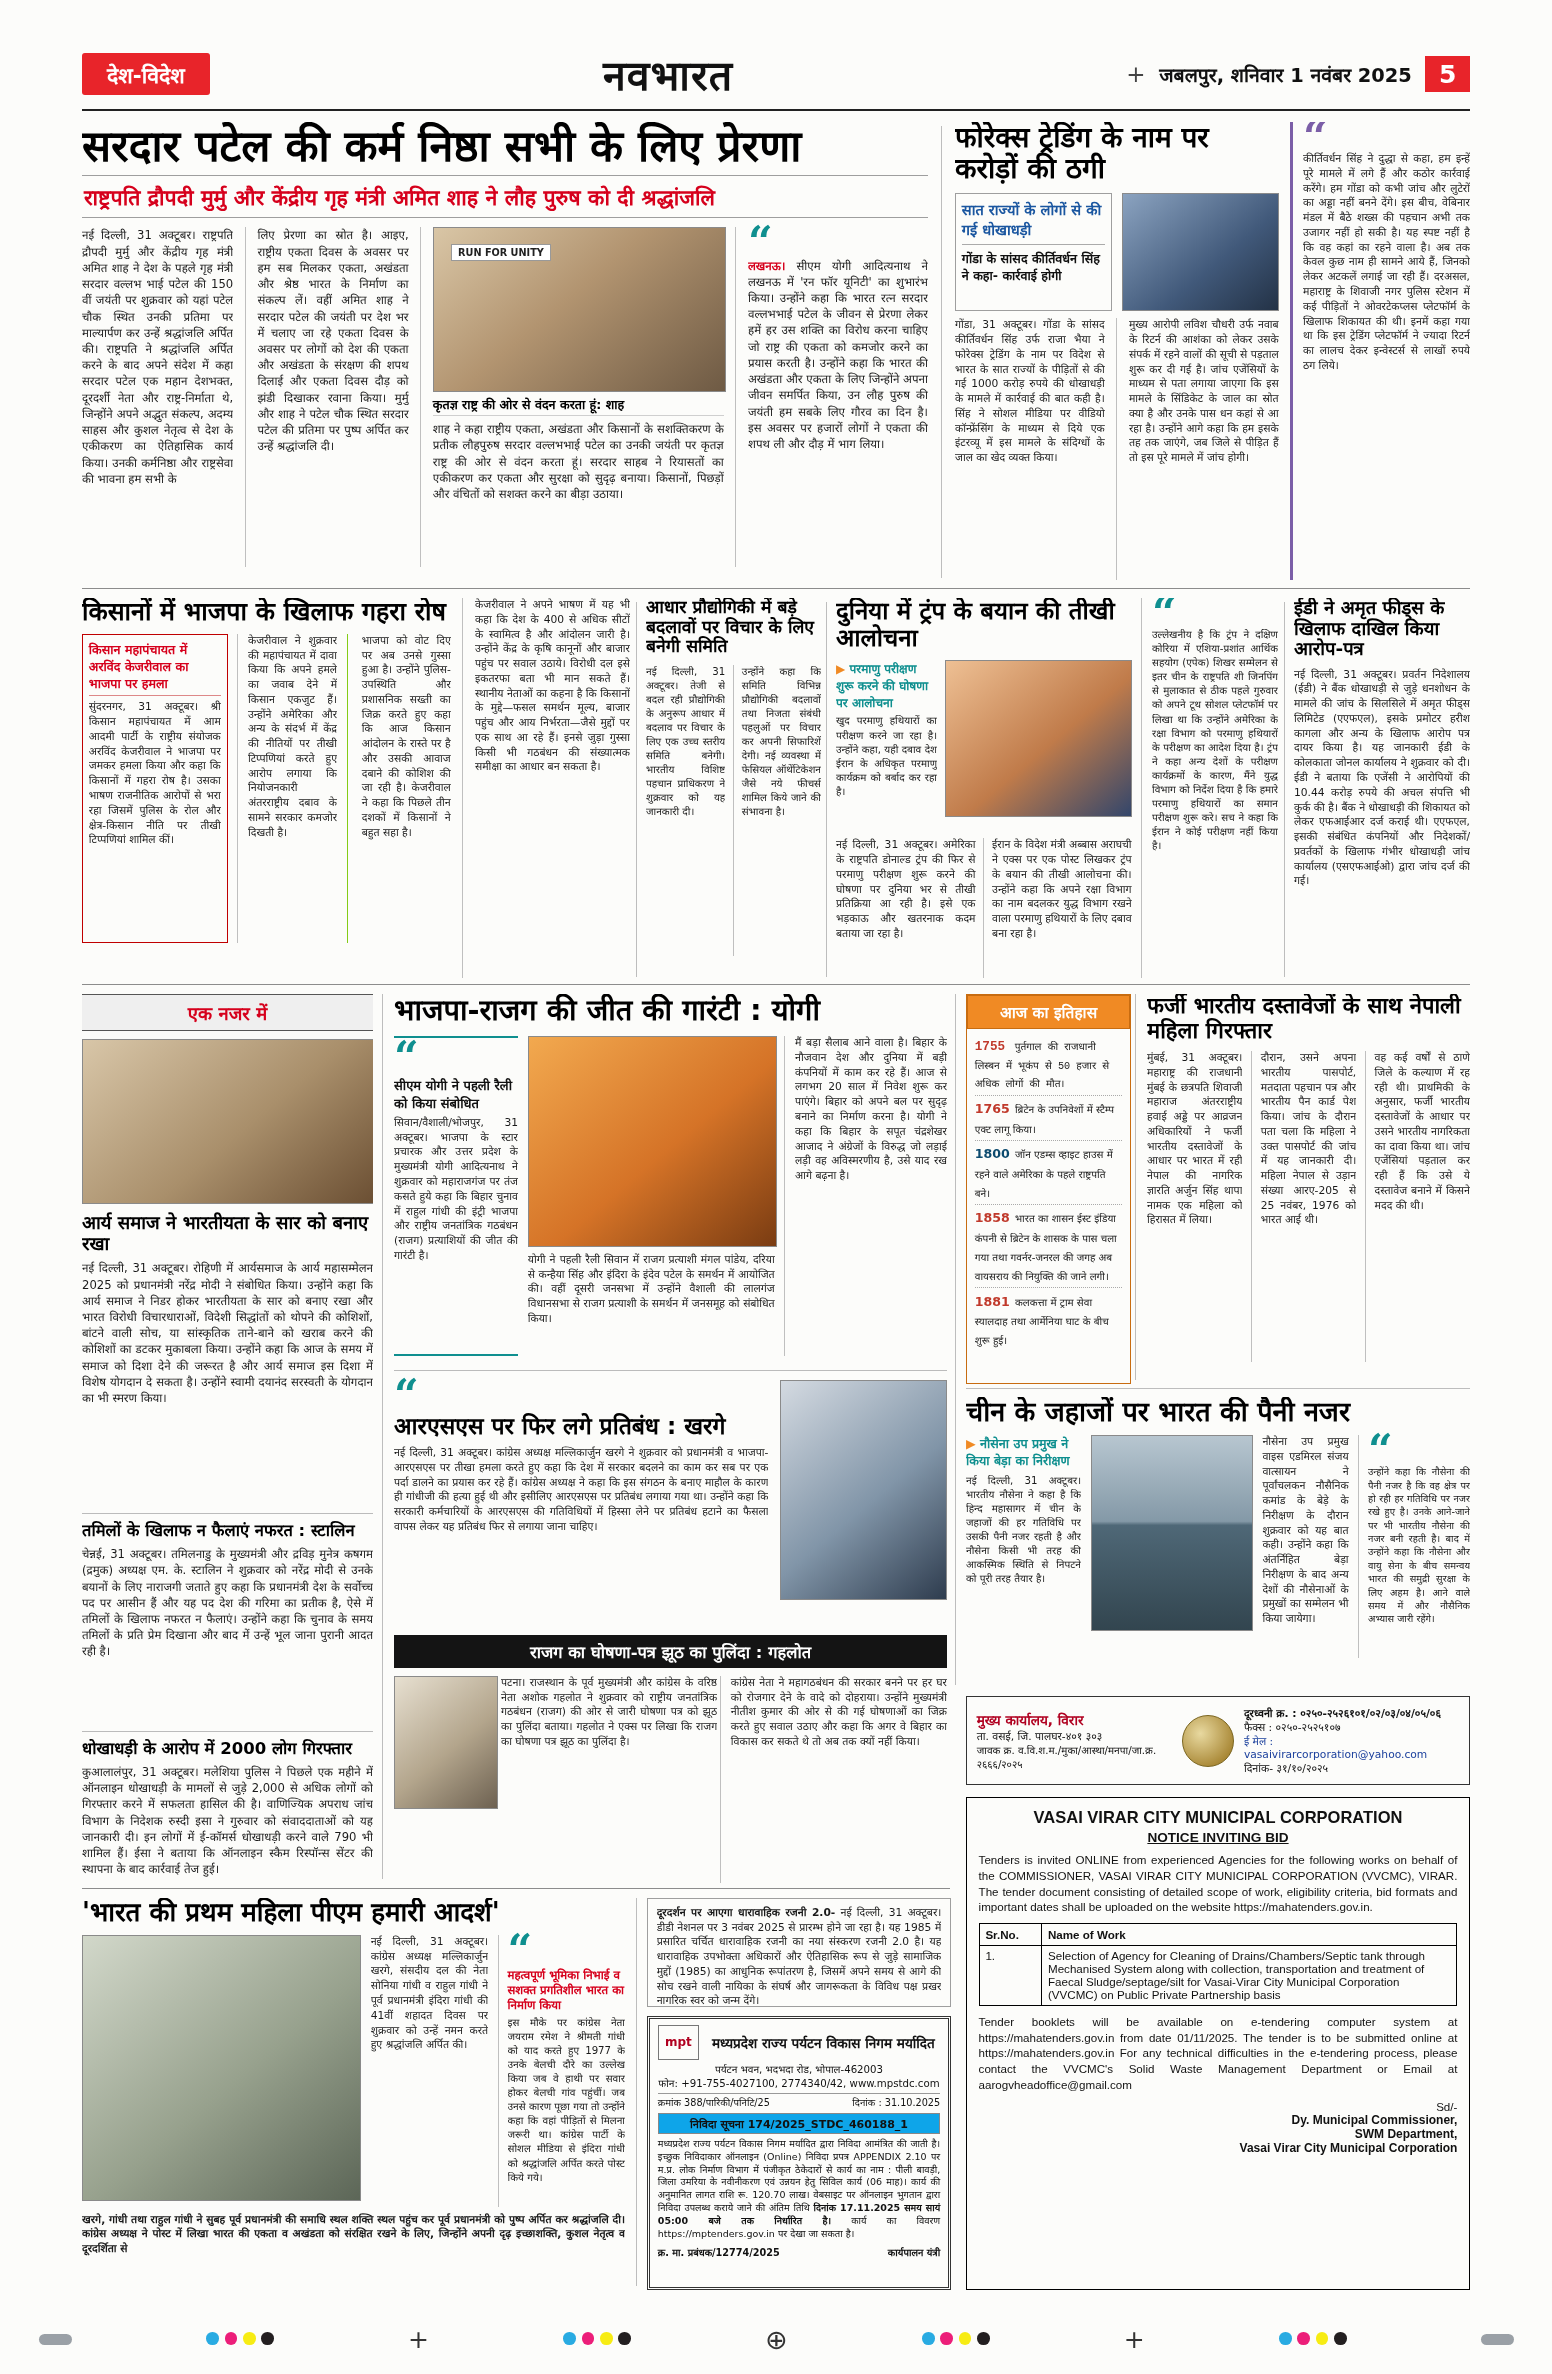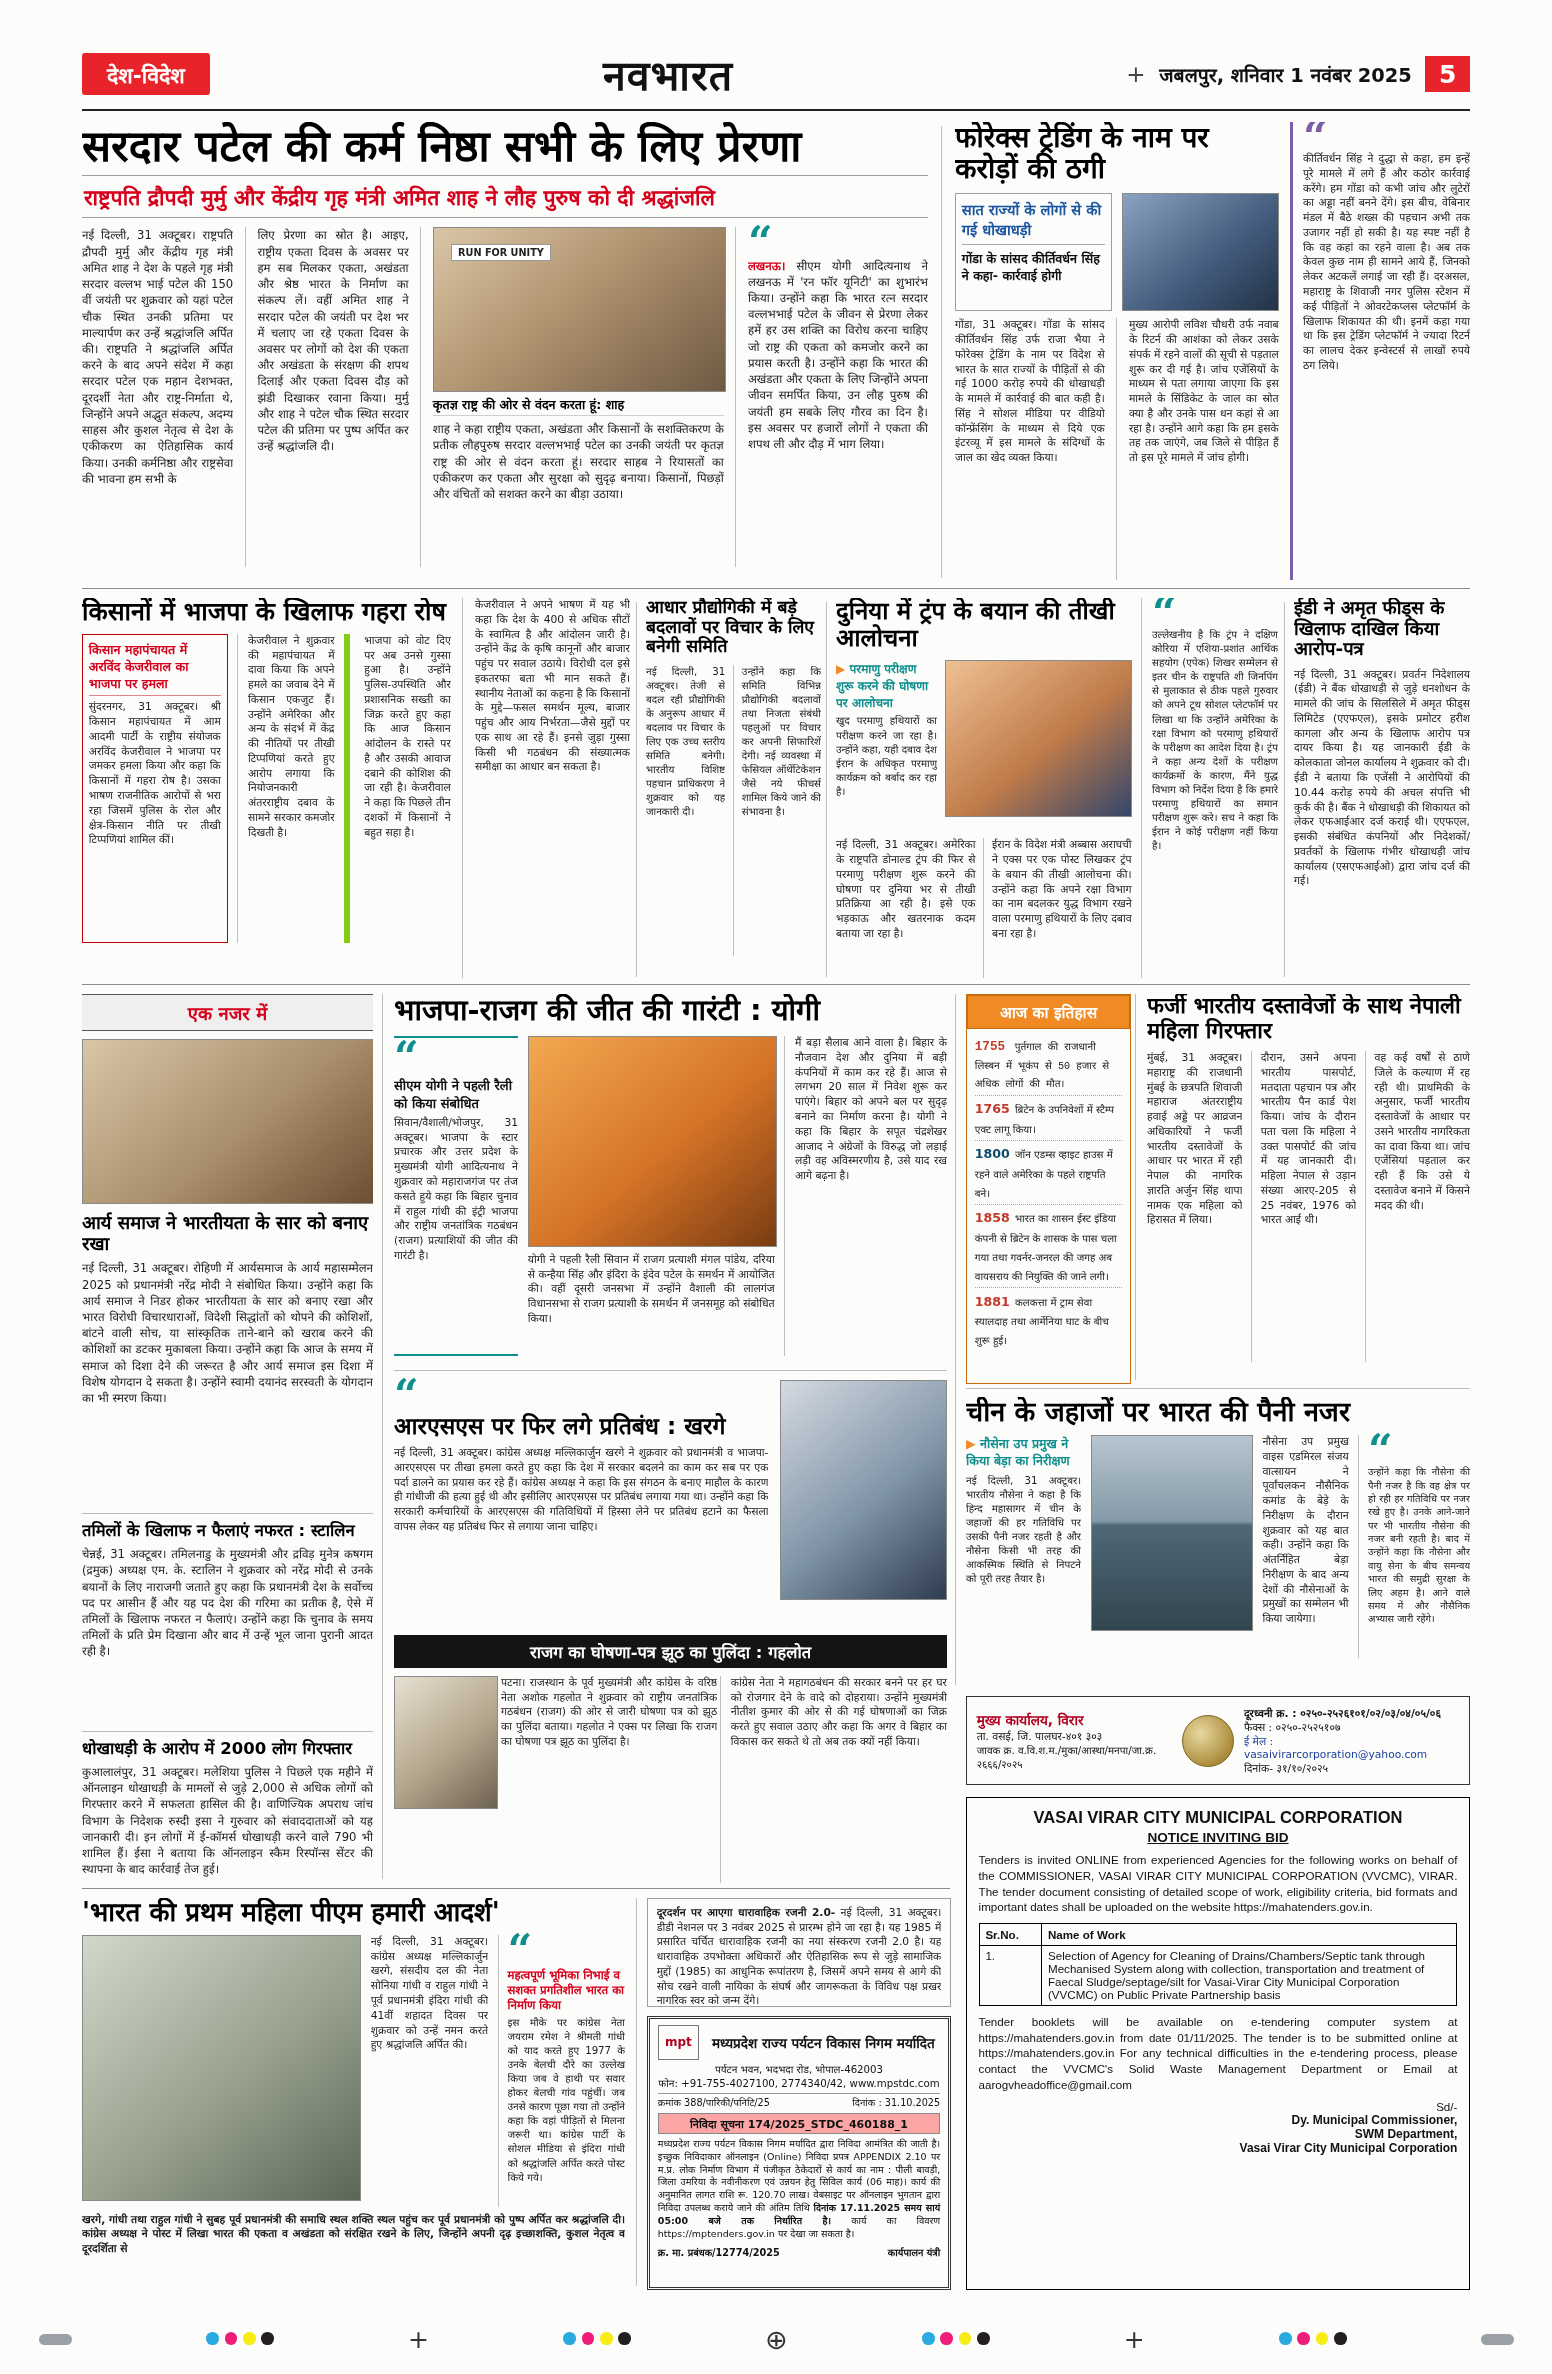--- a/index.html
+++ b/index.html
@@ -110,21 +110,21 @@
   <div class="abs" style="left:82px;top:598px;width:548px;height:380px;overflow:hidden;">
     <div style="display:flex;gap:11.6px;height:100%;">
       <div style="flex:1;min-width:0;">
         <div class="hl" style="font-size:25px;">किसानों में भाजपा के खिलाफ गहरा रोष</div>
         <div style="display:flex;gap:9.7px;margin-top:7.8px;height:309px;">
           <div style="flex:0 0 132px;border:1.9px solid #c00000;padding:5.8px;overflow:hidden;">
             <div class="red" style="font-weight:bold;font-size:12.6px;border-bottom:1px solid #d88;padding-bottom:3.9px;">किसान महापंचायत में अरविंद केजरीवाल का भाजपा पर हमला</div>
             <div class="bt-sm jt" style="padding-top:3.9px;height:233px;">सुंदरनगर, 31 अक्टूबर। श्री किसान महापंचायत में आम आदमी पार्टी के राष्ट्रीय संयोजक अरविंद केजरीवाल ने भाजपा पर जमकर हमला किया और कहा कि किसानों में गहरा रोष है। उसका भाषण राजनीतिक आरोपों से भरा रहा जिसमें पुलिस के रोल और क्षेत्र-किसान नीति पर तीखी टिप्पणियां शामिल कीं।</div>
           </div>
           <div class="bt-sm jt" style="flex:1;border-left:1px solid #bfbfbf;padding-left:9.7px;">केजरीवाल ने शुक्रवार की महापंचायत में दावा किया कि अपने हमले का जवाब देने में किसान एकजुट हैं। उन्होंने अमेरिका और अन्य के संदर्भ में केंद्र की नीतियों पर तीखी टिप्पणियां करते हुए आरोप लगाया कि नियोजनकारी अंतरराष्ट्रीय दबाव के सामने सरकार कमजोर दिखती है।</div>
-          <div class="bt-sm jt" style="flex:1;border-left:6px solid #84cc16;padding-left:14px;">भाजपा को वोट दिए पर अब उनसे गुस्सा हुआ है। उन्होंने पुलिस-उपस्थिति और प्रशासनिक सख्ती का जिक्र करते हुए कहा कि आज किसान आंदोलन के रास्ते पर है और उसकी आवाज दबाने की कोशिश की जा रही है। केजरीवाल ने कहा कि पिछले तीन दशकों में किसानों ने बहुत सहा है।</div>
+          <div class="bt-sm jt" style="flex:1;border-left:1px solid #84cc16;padding-left:14px;">भाजपा को वोट दिए पर अब उनसे गुस्सा हुआ है। उन्होंने पुलिस-उपस्थिति और प्रशासनिक सख्ती का जिक्र करते हुए कहा कि आज किसान आंदोलन के रास्ते पर है और उसकी आवाज दबाने की कोशिश की जा रही है। केजरीवाल ने कहा कि पिछले तीन दशकों में किसानों ने बहुत सहा है।</div>
         </div>
       </div>
       <div class="bt-sm jt" style="flex:0 0 155px;border-left:1px solid #bfbfbf;padding-left:11.6px;">केजरीवाल ने अपने भाषण में यह भी कहा कि देश के 400 से अधिक सीटों के स्वामित्व है और आंदोलन जारी है। उन्होंने केंद्र के कृषि कानूनों और बाजार पहुंच पर सवाल उठाये। विरोधी दल इसे इकतरफा बता भी मान सकते हैं। स्थानीय नेताओं का कहना है कि किसानों के मुद्दे—फसल समर्थन मूल्य, बाजार पहुंच और आय निर्भरता—जैसे मुद्दों पर एक साथ आ रहे हैं। इनसे जुड़ा गुस्सा किसी भी गठबंधन की संख्यात्मक समीक्षा का आधार बन सकता है।</div>
     </div>
   </div>
 
   <div class="vline" style="left:636px;top:602px;height:375px;"></div>
   <div class="abs" style="left:646px;top:598px;width:175px;height:380px;overflow:hidden;">
     <div class="hl" style="font-size:17.5px;">आधार प्रौद्योगिकी में बड़े बदलावों पर विचार के लिए बनेगी समिति</div>
     <div class="cols" style="margin-top:7.8px;height:291px;gap:7.8px;">
@@ -332,21 +332,21 @@
     <div style="display:flex;gap:7.8px;align-items:center;">
       <div style="flex:0 0 39px;height:33px;border:1px solid #777;display:flex;align-items:center;justify-content:center;font-weight:bold;color:#b00020;font-size:12px;">mpt</div>
       <div style="flex:1;text-align:center;font-weight:bold;font-size:13.6px;">मध्यप्रदेश राज्य पर्यटन विकास निगम मर्यादित</div>
     </div>
     <div style="text-align:center;font-size:10.2px;margin-top:1.9px;">पर्यटन भवन, भदभदा रोड, भोपाल-462003</div>
     <div style="text-align:center;font-size:10.2px;">फोन: +91-755-4027100, 2774340/42, www.mpstdc.com</div>
     <div style="display:flex;justify-content:space-between;font-size:9.7px;margin-top:2.9px;border-top:1px solid #999;padding-top:2.9px;">
       <span>क्रमांक 388/पारिकी/पनिटि/25</span>
       <span>दिनांक : 31.10.2025</span>
     </div>
-    <div style="background:#fca5a5;border:1px solid #888;text-align:center;font-weight:bold;font-size:11px;margin-top:3.9px;padding:1.9px;">निविदा सूचना 174/2025_STDC_460188_1</div>
+    <div style="background:#0ea5e9;border:1px solid #888;text-align:center;font-weight:bold;font-size:11px;margin-top:3.9px;padding:1.9px;">निविदा सूचना 174/2025_STDC_460188_1</div>
     <div class="jt" style="font-size:9.5px;line-height:1.35;margin-top:3.9px;">
       <span>मध्यप्रदेश राज्य पर्यटन विकास निगम मर्यादित द्वारा निविदा आमंत्रित की जाती है। इच्छुक निविदाकार ऑनलाइन (Online) निविदा प्रपत्र APPENDIX 2.10 पर म.प्र. लोक निर्माण विभाग में पंजीकृत ठेकेदारों से कार्य का नाम : पीली बावड़ी, जिला उमरिया के नवीनीकरण एवं उन्नयन हेतु सिविल कार्य (06 माह)। कार्य की अनुमानित लागत राशि रू. 120.70 लाख। वेबसाइट पर ऑनलाइन भुगतान द्वारा निविदा उपलब्ध कराये जाने की अंतिम तिथि</span>
       <span style="font-weight:bold;">दिनांक 17.11.2025 समय सायं 05:00 बजे तक निर्धारित है।</span>
       <span>कार्य का विवरण https://mptenders.gov.in पर देखा जा सकता है।</span>
     </div>
     <div style="display:flex;justify-content:space-between;font-size:9.7px;font-weight:bold;margin-top:5.8px;">
       <span>क्र. मा. प्रबंधक/12774/2025</span>
       <span>कार्यपालन यंत्री</span>
     </div>
   </div>

